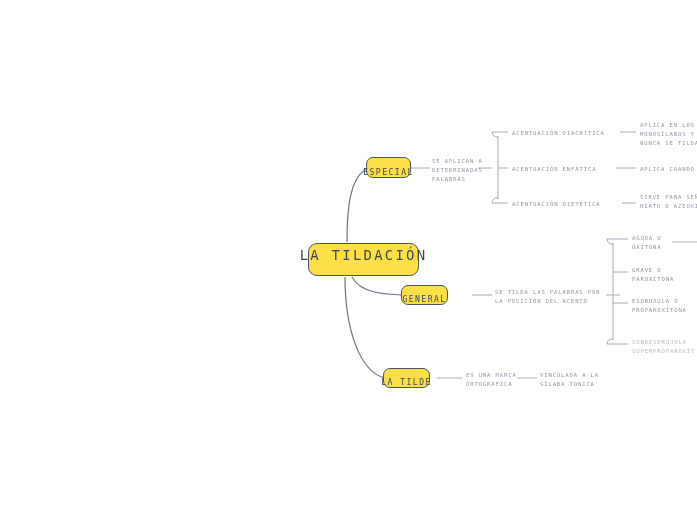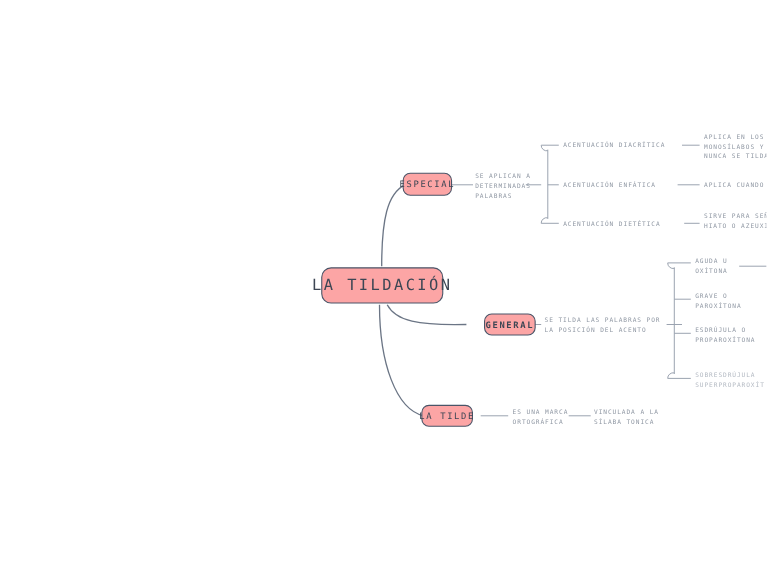--- a/index.html
+++ b/index.html
@@ -22,34 +22,35 @@
     width: 697px;
     height: 520px;
     overflow: visible;
     pointer-events: none;
   }
   .node {
     position: absolute;
     box-sizing: border-box;
     border: 1.4px solid #4a5568;
     border-radius: 7px;
-    background: #fca5a5;
+    background: #fde047;
     color: #3d4654;
     display: flex;
-    align-items: center;
+    align-items: flex-end;
     justify-content: center;
     letter-spacing: 1.6px;
     white-space: nowrap;
   }
   .node-root {
     font-size: 14px;
     letter-spacing: 2.2px;
-    padding: 0 14px;
+    padding: 12px 14px;
     border-width: 1.6px;
     border-radius: 9px;
+    margin-left: 16px;
   }
   .node-branch {
     font-size: 8px;
     letter-spacing: 1.5px;
     padding: 0 10px;
   }
   .leaf {
     position: absolute;
     color: #8f97a3;
     font-size: 5.6px;
@@ -117,21 +118,21 @@
   <div class="leaf" style="left:512px; top:165px;">ACENTUACIÓN ENFÁTICA</div>
   <div class="leaf" style="left:512px; top:200px;">ACENTUACIÓN DIETÉTICA</div>
 
   <div class="leaf" style="left:640px; top:121px;">APLICA EN LOS
 MONOSÍLABOS Y
 NUNCA SE TILDA</div>
   <div class="leaf" style="left:640px; top:165px;">APLICA CUANDO LA</div>
   <div class="leaf" style="left:640px; top:193px;">SIRVE PARA SEÑA
 HIATO O AZEUXIS</div>
 
-  <div class="node node-branch" style="left:440px; top:285px; width:47px; height:20px;font-weight:bold;">
+  <div class="node node-branch" style="left:401px; top:285px; width:47px; height:20px;">
     <span>GENERAL</span>
   </div>
 
   <div class="leaf" style="left:495px; top:288px;">SE TILDA LAS PALABRAS POR
 LA POSICIÓN DEL ACENTO</div>
 
   <div class="leaf" style="left:632px; top:234px;">AGUDA U
 OXÍTONA</div>
   <div class="leaf" style="left:632px; top:266px;">GRAVE O
 PAROXÍTONA</div>

